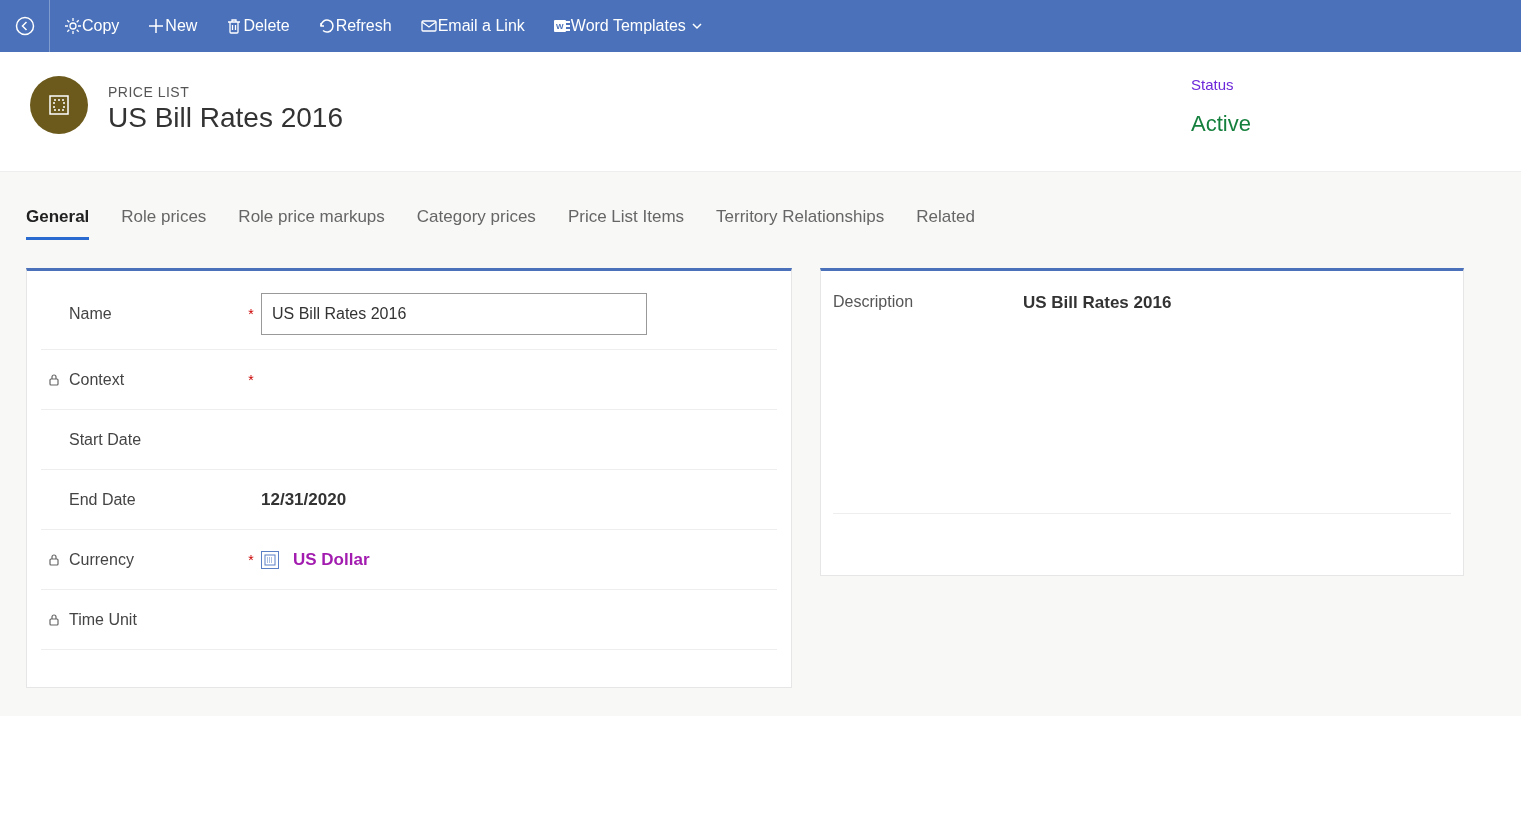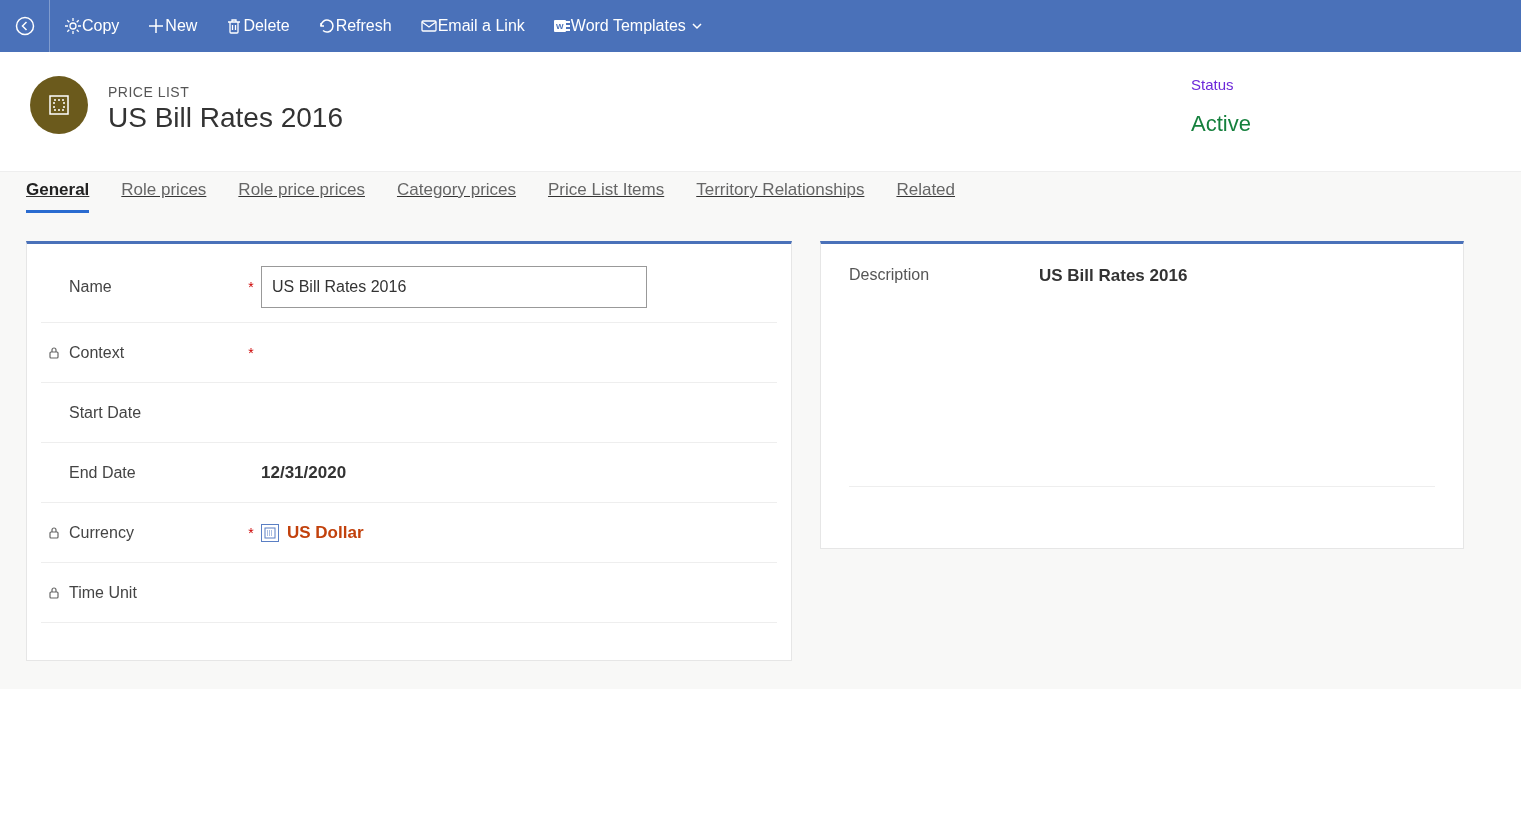--- a/index.html
+++ b/index.html
@@ -54,23 +54,22 @@
     display: flex; align-items: center; justify-content: center;
     color: #fff;
   }
   .entity-label { font-size: 14px; color: #555; letter-spacing: 0.5px;}
   .entity-title { font-size: 28px; color: #333; font-weight: 300; margin-top: 2px;}
   .header-right { text-align: left; padding-right: 240px;}
   .status-label { font-size: 15px; color: #6d28d9;}
   .status-value { font-size: 22px; color: #15803d; margin-top: 18px;}
   .tabs-area {
     background: #f8f8f7;
-    padding: 8px 26px 0 26px;
+    padding: 35px 26px 0 26px;
     border-top: 1px solid #eee;
-    text-decoration: underline;
   }
   .tabs {
     display: flex;
     gap: 32px;
     font-size: 17px;
   }
   .tab {
     color: #666;
     padding-bottom: 10px;
     cursor: pointer;
@@ -88,21 +87,21 @@
     align-items: flex-start;
   }
   .panel {
     background: #fff;
     border-top: 3px solid #4a71b9;
     border-left: 1px solid #e6e6e6;
     border-right: 1px solid #e6e6e6;
     border-bottom: 1px solid #e6e6e6;
   }
   .panel-left { width: 766px; min-height: 420px; padding: 8px 14px 28px 14px;}
-  .panel-right { width: 644px; min-height: 308px; padding: 22px 28px;}
+  .panel-right { width: 644px; min-height: 308px; padding: 22px 12px;}
   .form-row {
     display: flex;
     align-items: center;
     border-bottom: 1px solid #eee;
     padding: 14px 0;
     min-height: 60px;
   }
   .form-label-col {
     width: 200px;
     display: flex;
@@ -130,21 +129,21 @@
   .text-input {
     width: 386px;
     height: 42px;
     border: 1px solid #999;
     padding: 0 10px;
     font-size: 16px;
     font-weight: 400;
     color: #333;
     outline: none;
   }
-  .lookup-link { color: #c2410c; font-weight: 600; display:flex; align-items:center; gap:8px;}
+  .lookup-link { color: #a21caf; font-weight: 600; display:flex; align-items:center; gap:14px;}
   .lookup-icon {
     width: 18px; height: 18px; border: 1.5px solid #5a7fc4; display:inline-flex;
     align-items:center; justify-content:center; font-size:11px; color:#5a7fc4;
   }
   .lock-icon { width:14px; height:14px; }
   .desc-row { display:flex; gap: 70px; border-bottom: 1px solid #eee; padding-bottom: 200px;}
   .desc-label { font-size: 16px; color: #555; width: 120px;}
   .desc-value { font-size: 17px; font-weight: 600; color: #333;}
   svg { display:block; }
 </style>
@@ -243,21 +242,21 @@
   <div class="header-right">
     <div class="status-label">Status</div>
     <div class="status-value">Active</div>
   </div>
 </div>
 
 <div class="tabs-area">
   <div class="tabs">
     <div class="tab active">General</div>
     <div class="tab">Role prices</div>
-    <div class="tab">Role price prices</div>
+    <div class="tab">Role price markups</div>
     <div class="tab">Category prices</div>
     <div class="tab">Price List Items</div>
     <div class="tab">Territory Relationships</div>
     <div class="tab">Related</div>
   </div>
 </div>
 
 <div class="content">
 
   <div class="panel panel-left">

